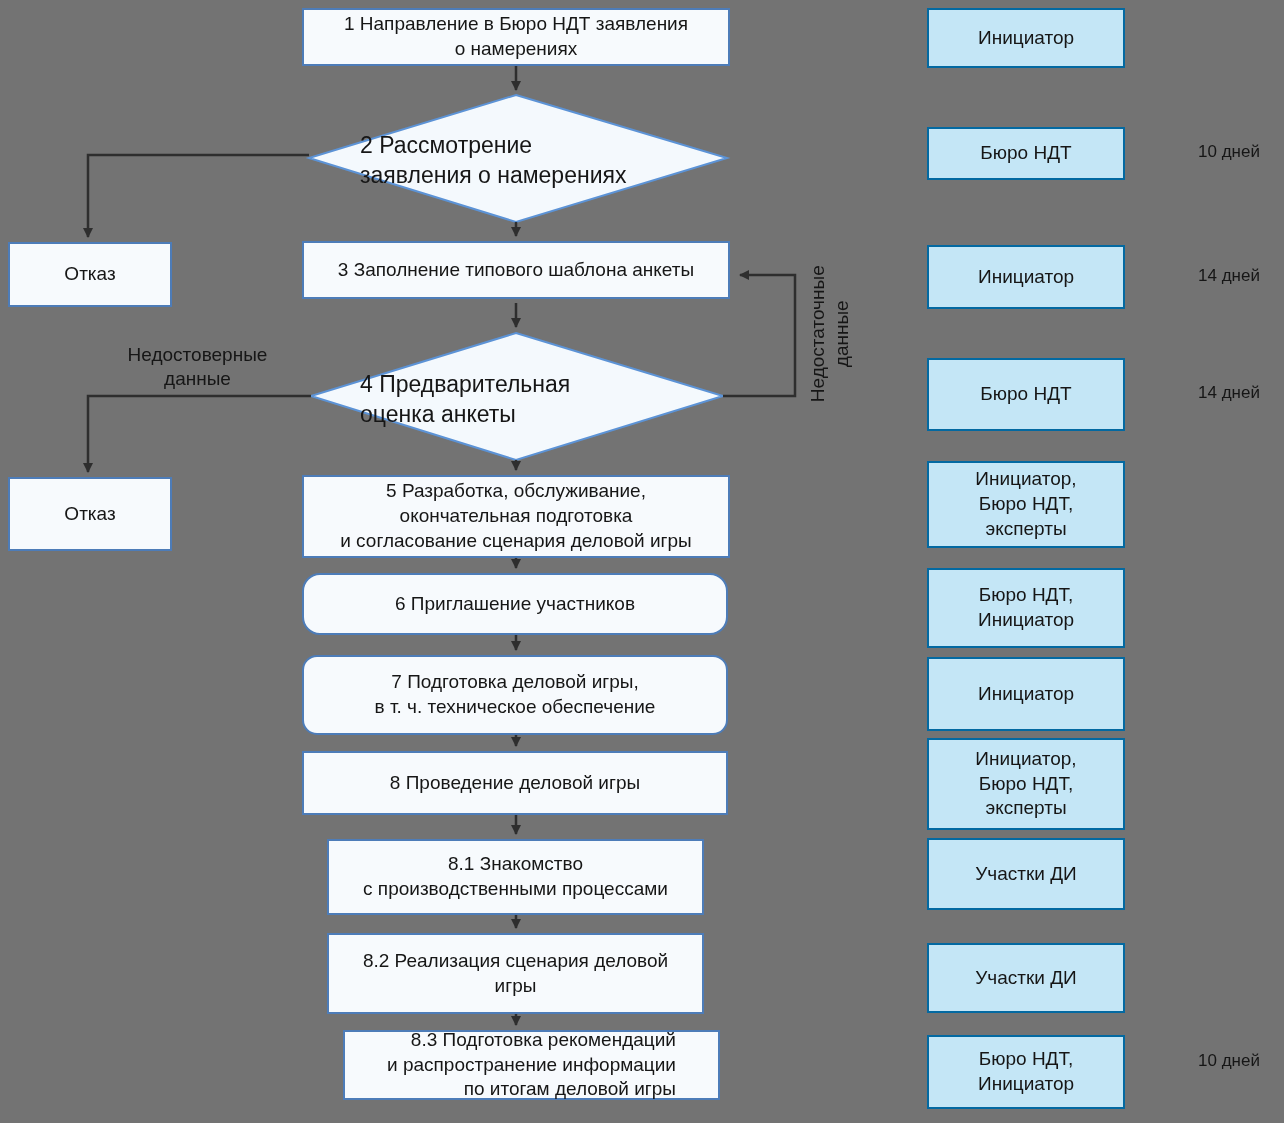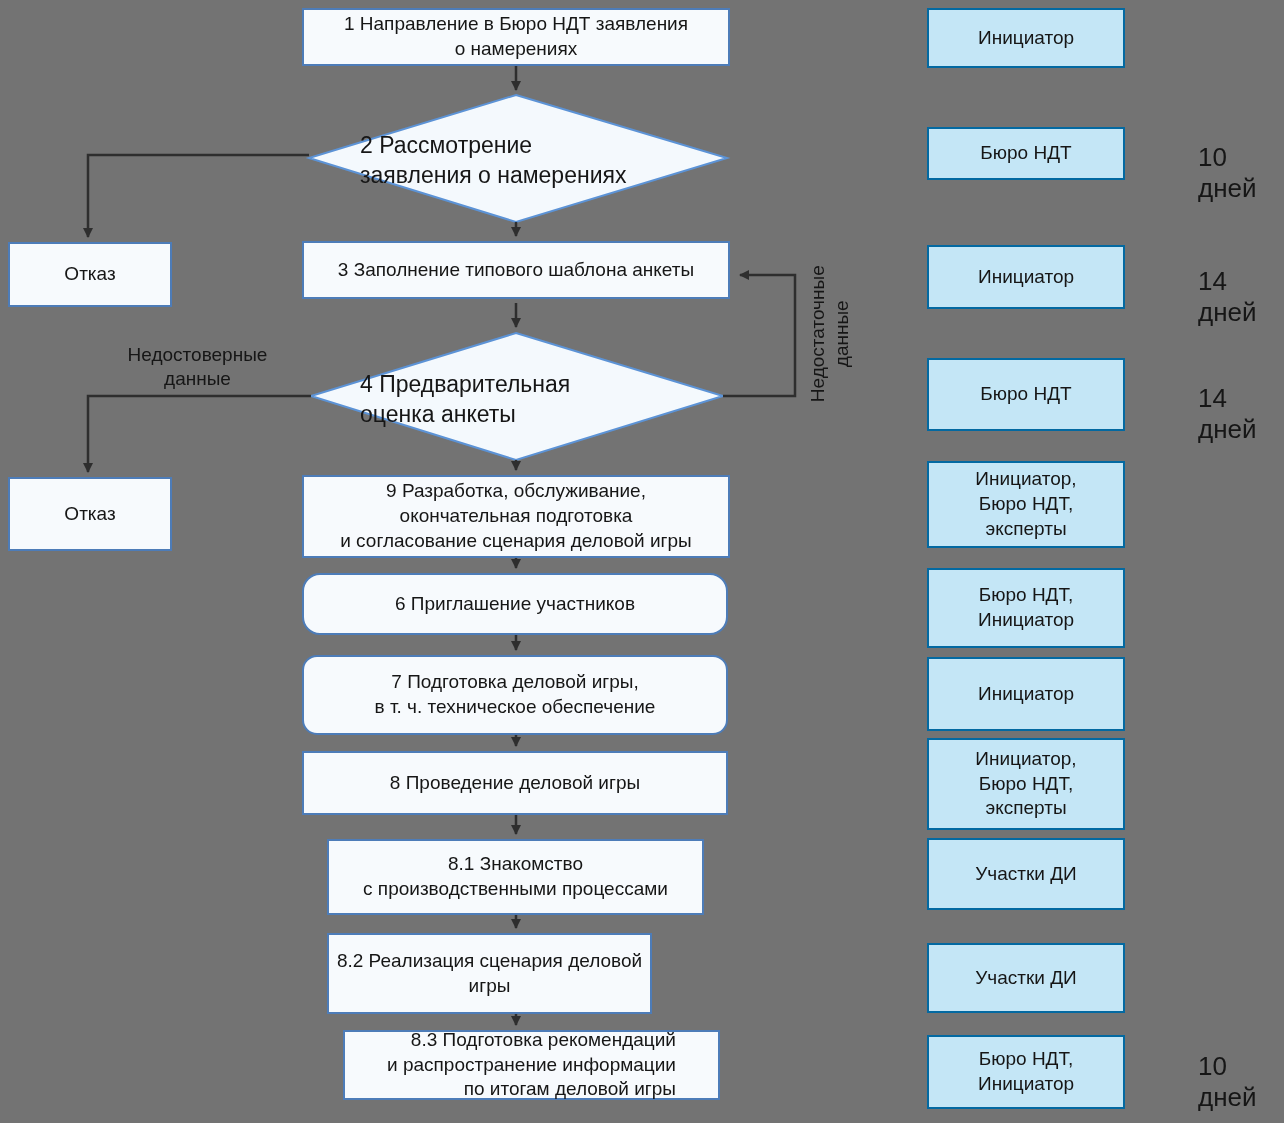--- a/index.html
+++ b/index.html
@@ -33,21 +33,21 @@
   .edge-label {
     position: absolute; z-index: 2;
     font-size: 19px; line-height: 1.25; text-align: center;
   }
   .edge-label.vertical {
     transform: rotate(-90deg);
     transform-origin: center center;
   }
   .duration {
     position: absolute; z-index: 2;
-    font-size: 26px; text-align: left;
+    font-size: 17px; text-align: left;
   }
 </style>
 </head>
 <body>
 
 <div class="canvas">
 
   <svg class="connectors" width="1284" height="1123" viewBox="0 0 1284 1123">
     <defs>
       <marker id="arrow" markerWidth="12" markerHeight="12" refX="9" refY="5" orient="auto" markerUnits="userSpaceOnUse">
@@ -89,21 +89,21 @@
   <div class="node" style="left:302px; top:241px; width:428px; height:58px;">
     <span class="lbl">3 Заполнение типового шаблона анкеты</span>
   </div>
 
   <div class="diamond-label" style="left:360px; top:370px; width:312px;">
     <span class="lbl">4 Предварительная
 оценка анкеты</span>
   </div>
 
   <div class="node" style="left:302px; top:475px; width:428px; height:83px;">
-    <span class="lbl">9 Разработка, обслуживание,
+    <span class="lbl">5 Разработка, обслуживание,
 окончательная подготовка
 и согласование сценария деловой игры</span>
   </div>
 
   <div class="node" style="left:302px; top:573px; width:426px; height:62px;border-radius:18px;">
     <span class="lbl">6 Приглашение участников</span>
   </div>
 
   <div class="node" style="left:302px; top:655px; width:426px; height:80px;border-radius:15px;">
     <span class="lbl">7 Подготовка деловой игры,
@@ -112,21 +112,21 @@
 
   <div class="node" style="left:302px; top:751px; width:426px; height:64px;">
     <span class="lbl">8 Проведение деловой игры</span>
   </div>
 
   <div class="node" style="left:327px; top:839px; width:377px; height:76px;">
     <span class="lbl">8.1 Знакомство
 с производственными процессами</span>
   </div>
 
-  <div class="node" style="left:327px; top:933px; width:325px; height:81px;">
+  <div class="node" style="left:327px; top:933px; width:377px; height:81px;">
     <span class="lbl">8.2 Реализация сценария деловой
 игры</span>
   </div>
 
   <div class="node" style="left:343px; top:1030px; width:377px; height:70px;text-align:right;">
     <span class="lbl">8.3 Подготовка рекомендаций
 и распространение информации
 по итогам деловой игры</span>
   </div>
 

